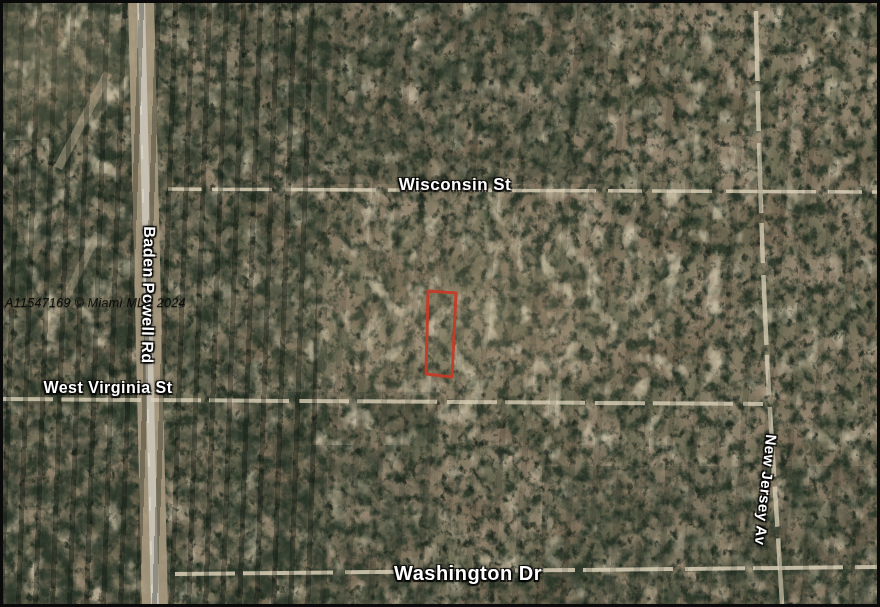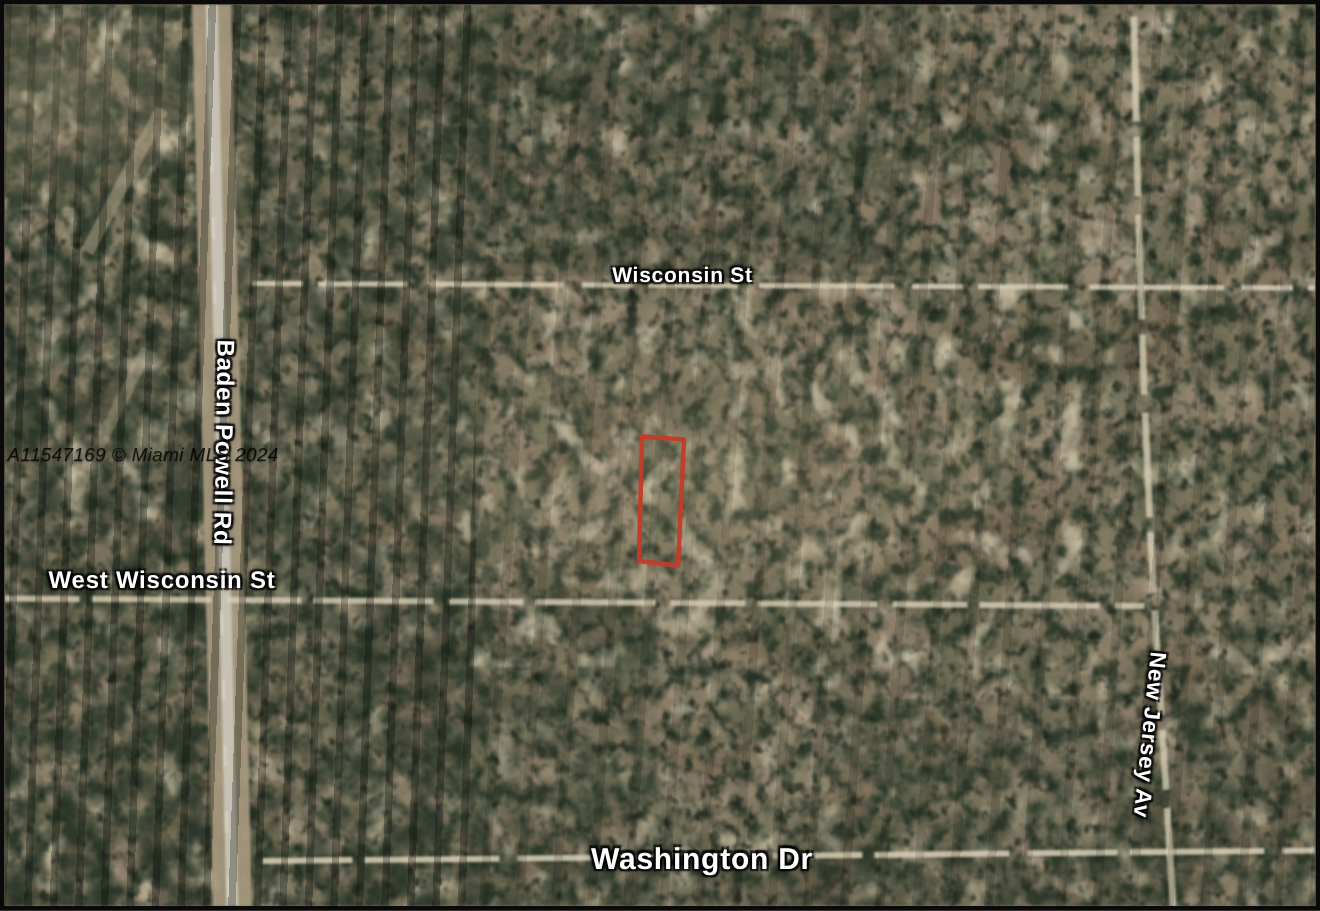--- a/index.html
+++ b/index.html
@@ -20,21 +20,21 @@
     background:repeating-linear-gradient(94deg, rgba(30,38,26,.14) 0 6px, rgba(0,0,0,0) 6px 24px);
     mix-blend-mode:multiply;pointer-events:none;
   }
   .vignette{
     position:absolute;left:0;top:0;width:874px;height:601px;pointer-events:none;
     background:radial-gradient(ellipse 380px 170px at 470px 310px, rgba(205,188,152,.20), rgba(205,188,152,0) 70%),
                radial-gradient(ellipse 160px 120px at 40px 60px, rgba(196,180,146,.30), rgba(196,180,146,0) 75%),
                radial-gradient(ellipse 900px 640px at 440px 300px, rgba(0,0,0,0) 60%, rgba(10,12,8,.16) 100%);
   }
   .street-label{
-    position:absolute;color:#fff;font-weight:bold;font-size:14px;letter-spacing:.5px;white-space:nowrap;
+    position:absolute;color:#fff;font-weight:bold;font-size:17px;letter-spacing:.5px;white-space:nowrap;
     text-shadow:-1.5px -1.5px 1px rgba(0,0,0,.85), 1.5px -1.5px 1px rgba(0,0,0,.85),
                 -1.5px 1.5px 1px rgba(0,0,0,.85), 1.5px 1.5px 1px rgba(0,0,0,.85),
                  0 0 5px rgba(0,0,0,.6);
   }
   .lbl-wisconsin{left:452px;top:172px;transform:translateX(-50%);}
   .lbl-westvirginia{left:105px;top:376px;transform:translateX(-50%);font-size:16px;}
   .lbl-washington{left:465px;top:559px;transform:translateX(-50%);font-size:20px;}
   .lbl-baden{left:145px;top:292px;transform:translate(-50%,-50%) rotate(91deg);font-size:16px;}
   .lbl-newjersey{left:763px;top:487px;transform:translate(-50%,-50%) rotate(96deg);font-size:15px;}
   .watermark{
@@ -122,20 +122,20 @@
 
   <div class="rows-left"></div>
   <div class="rows-right"></div>
   <div class="vignette"></div>
 
   <svg class="layer" width="874" height="601" viewBox="0 0 874 601">
     <polygon points="425,288 453,290 449,374 423,371" fill="none" stroke="#c43b28" stroke-width="3" stroke-linejoin="round" opacity="0.95"></polygon>
   </svg>
 
   <div class="street-label lbl-wisconsin">Wisconsin St</div>
-  <div class="street-label lbl-westvirginia">West Wisconsin St</div>
+  <div class="street-label lbl-westvirginia">West Virginia St</div>
   <div class="street-label lbl-washington">Washington Dr</div>
   <div class="street-label lbl-baden">Baden Powell Rd</div>
   <div class="street-label lbl-newjersey">New Jersey Av</div>
 
   <div class="watermark">A11547169 © Miami MLS 2024</div>
 
 </div>
 
 </body></html>

